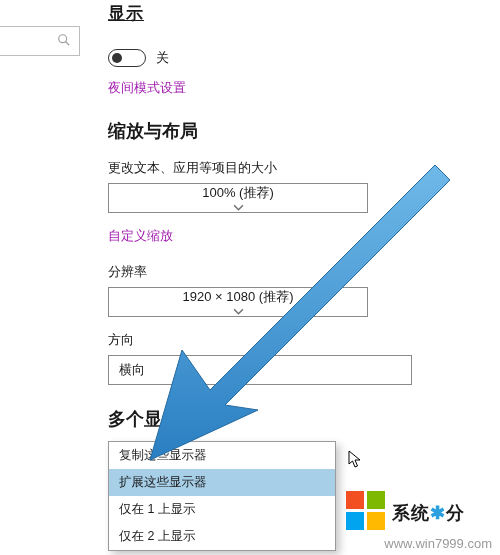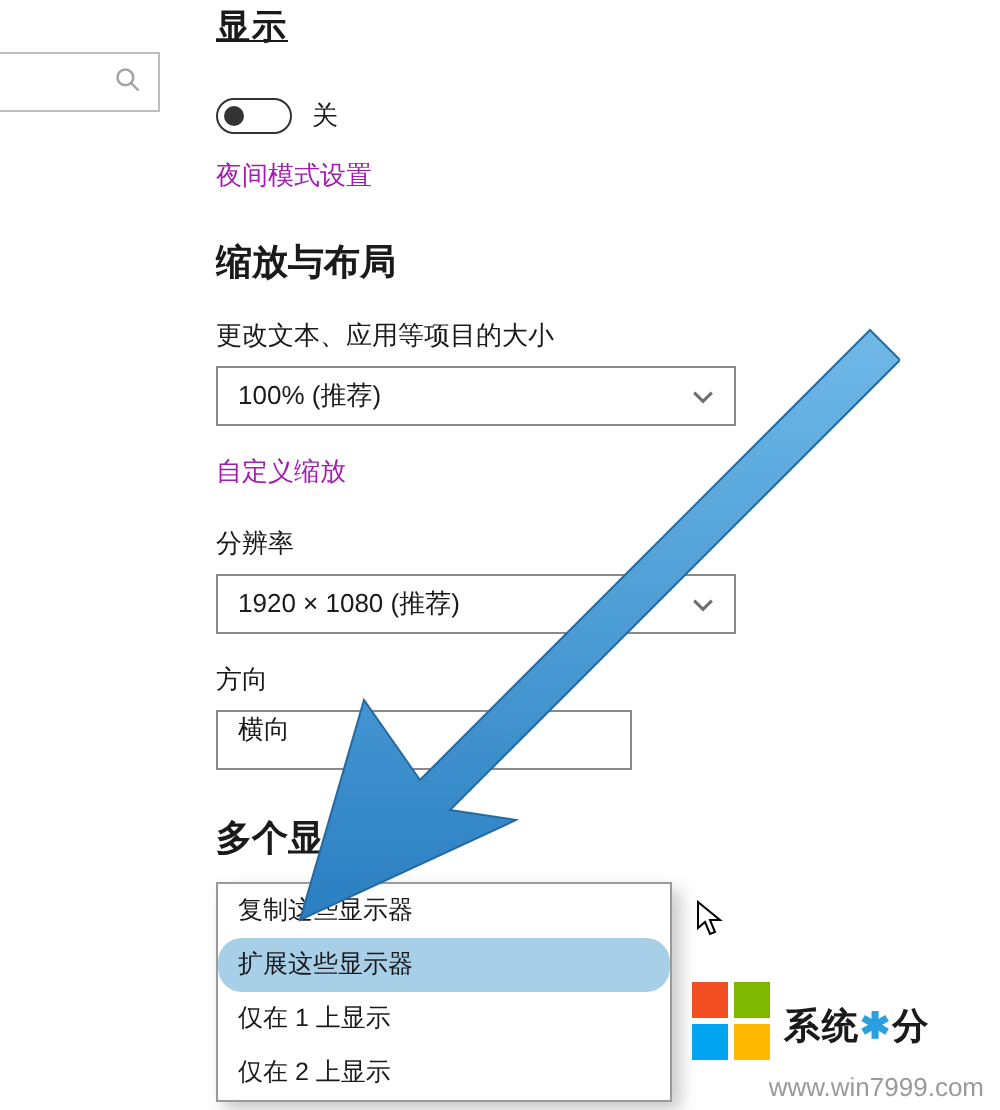--- a/index.html
+++ b/index.html
@@ -88,54 +88,55 @@
   }
   .field-block { margin-bottom: 14px; }
 
   .combo {
     width: 260px;
     height: 30px;
     border: 1.5px solid #8a8a8a;
     background: #fff;
     display: flex;
     align-items: center;
-    justify-content: space-between;
+    justify-content: flex-start;
     padding: 0 10px;
     font-size: 13px;
     cursor: pointer;
+    flex-direction: column;
   }
   .combo .chev { opacity: .7; }
   .combo .chev svg { width: 11px; height: 11px; display: block; }
 
   .textbox {
-    width: 208px;
+    width: 304px;
     height: 30px;
     border: 1.5px solid #8a8a8a;
     background: #fff;
     display: flex;
+    align-items: center;
     padding: 0 10px;
     font-size: 13px;
   }
 
   
   .dropdown {
     width: 228px;
     border: 1px solid #9a9a9a;
     box-shadow: 4px 4px 8px rgba(0,0,0,.22);
     background: #fff;
     font-size: 12.5px;
   }
   .dropdown .opt {
     padding: 5px 10px;
     cursor: pointer;
     white-space: nowrap;
   }
   .dropdown .opt.selected {
     background: #a7cfe8;
-    border-radius: 12px;
   }
 
   .small-link {
     color: #0066b4;
     font-size: 12px;
     margin-top: 6px;
     display: inline-block;
     cursor: pointer;
   }
 

